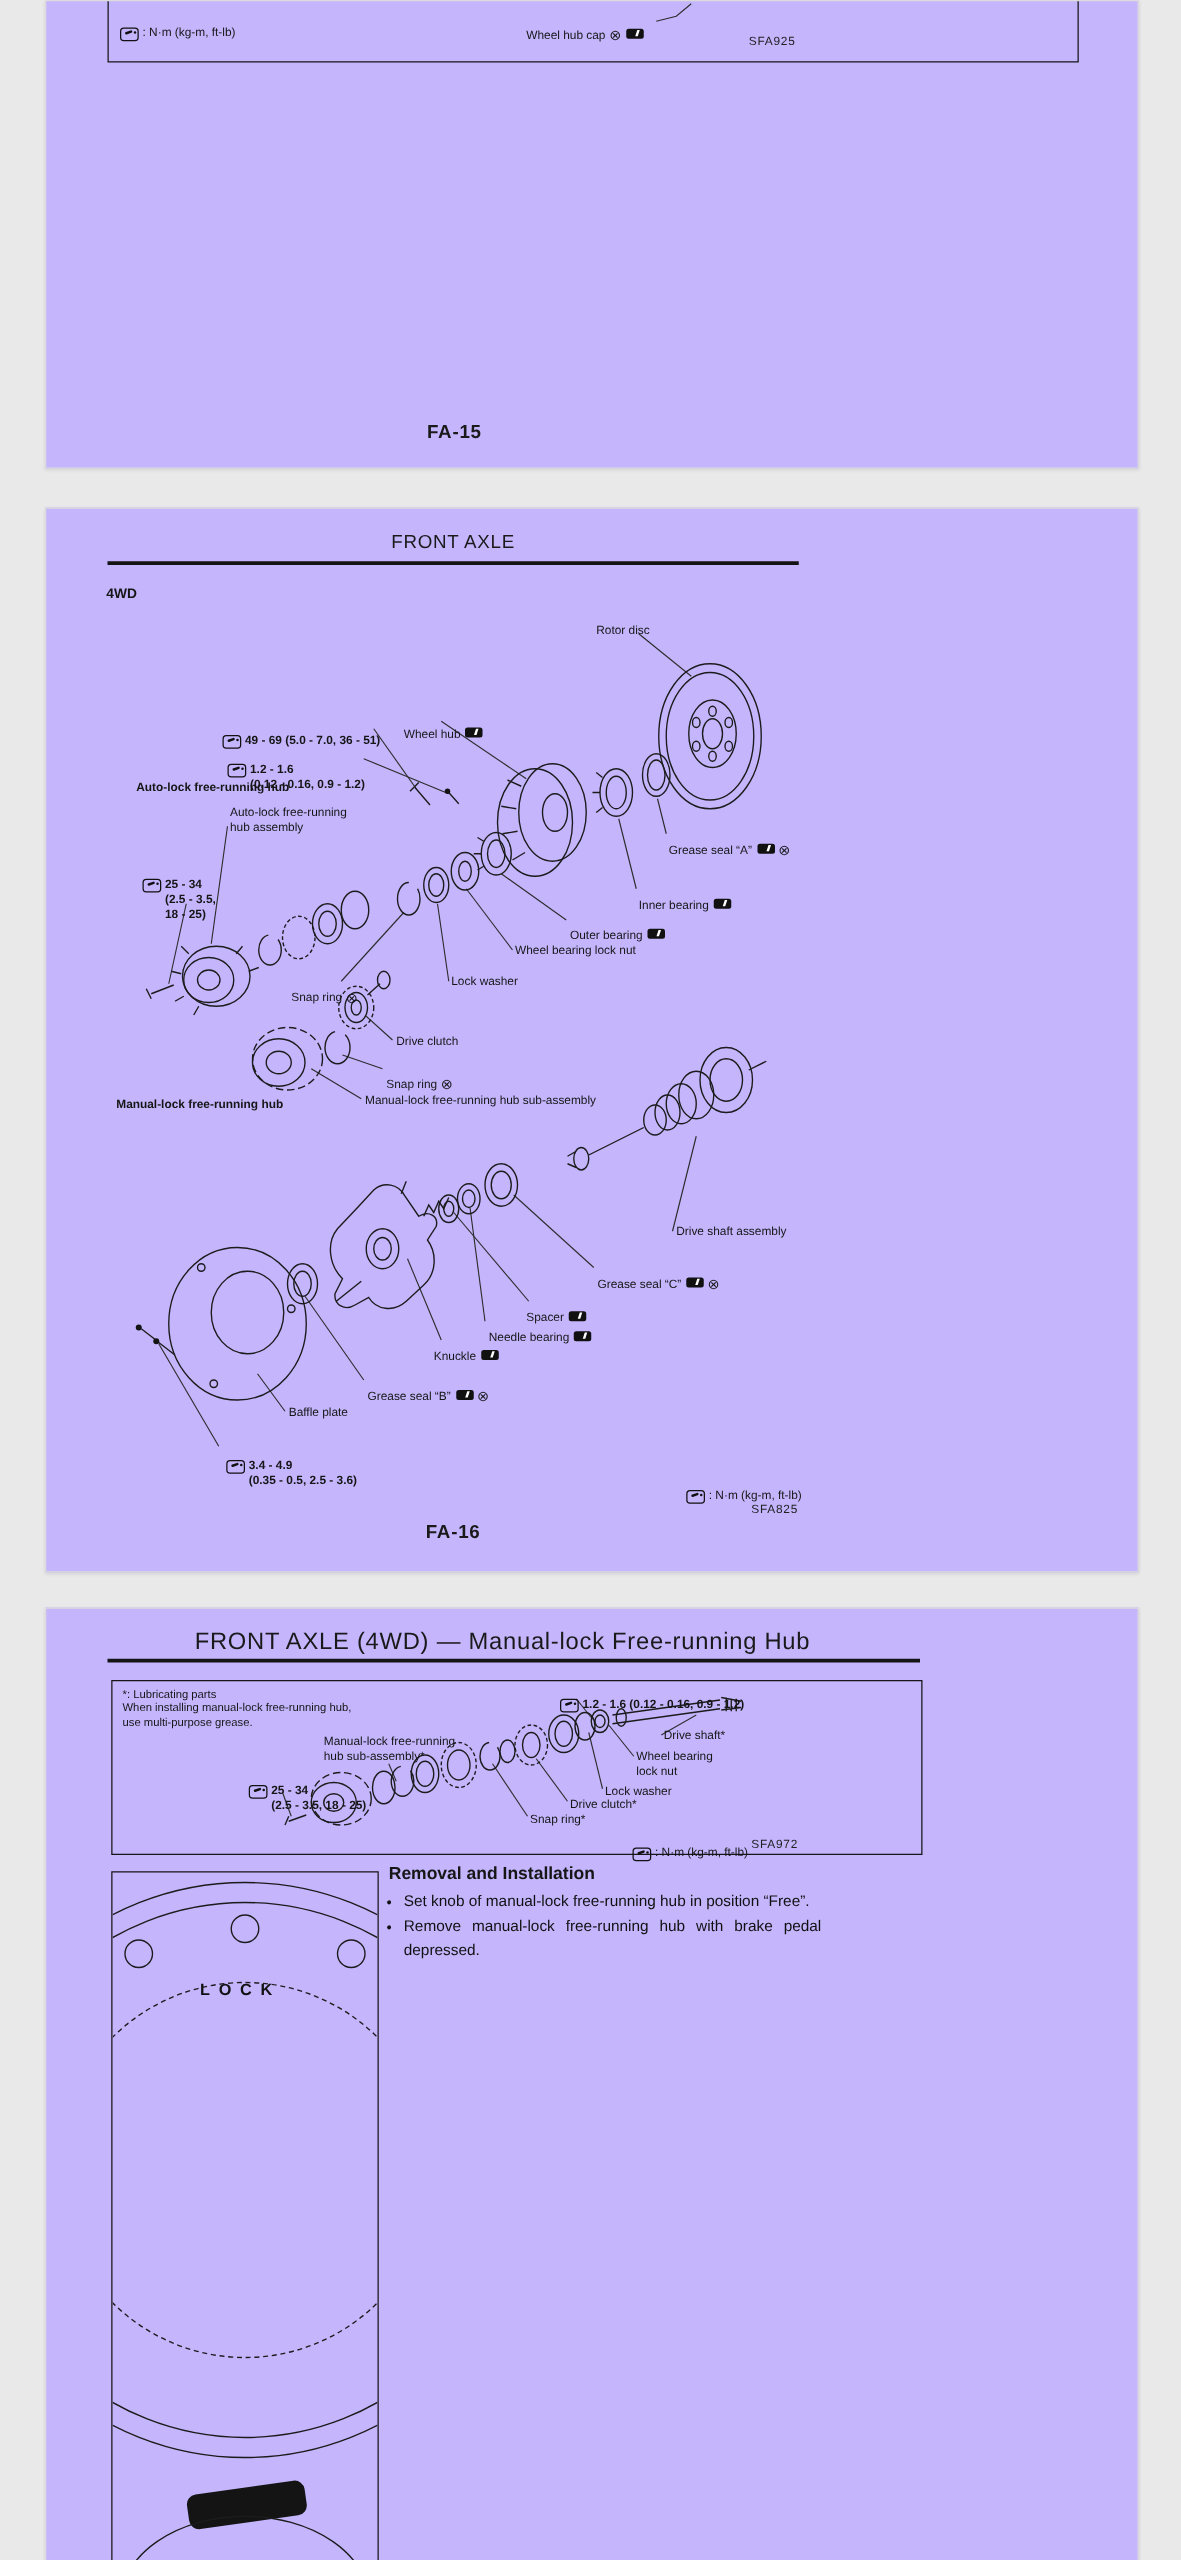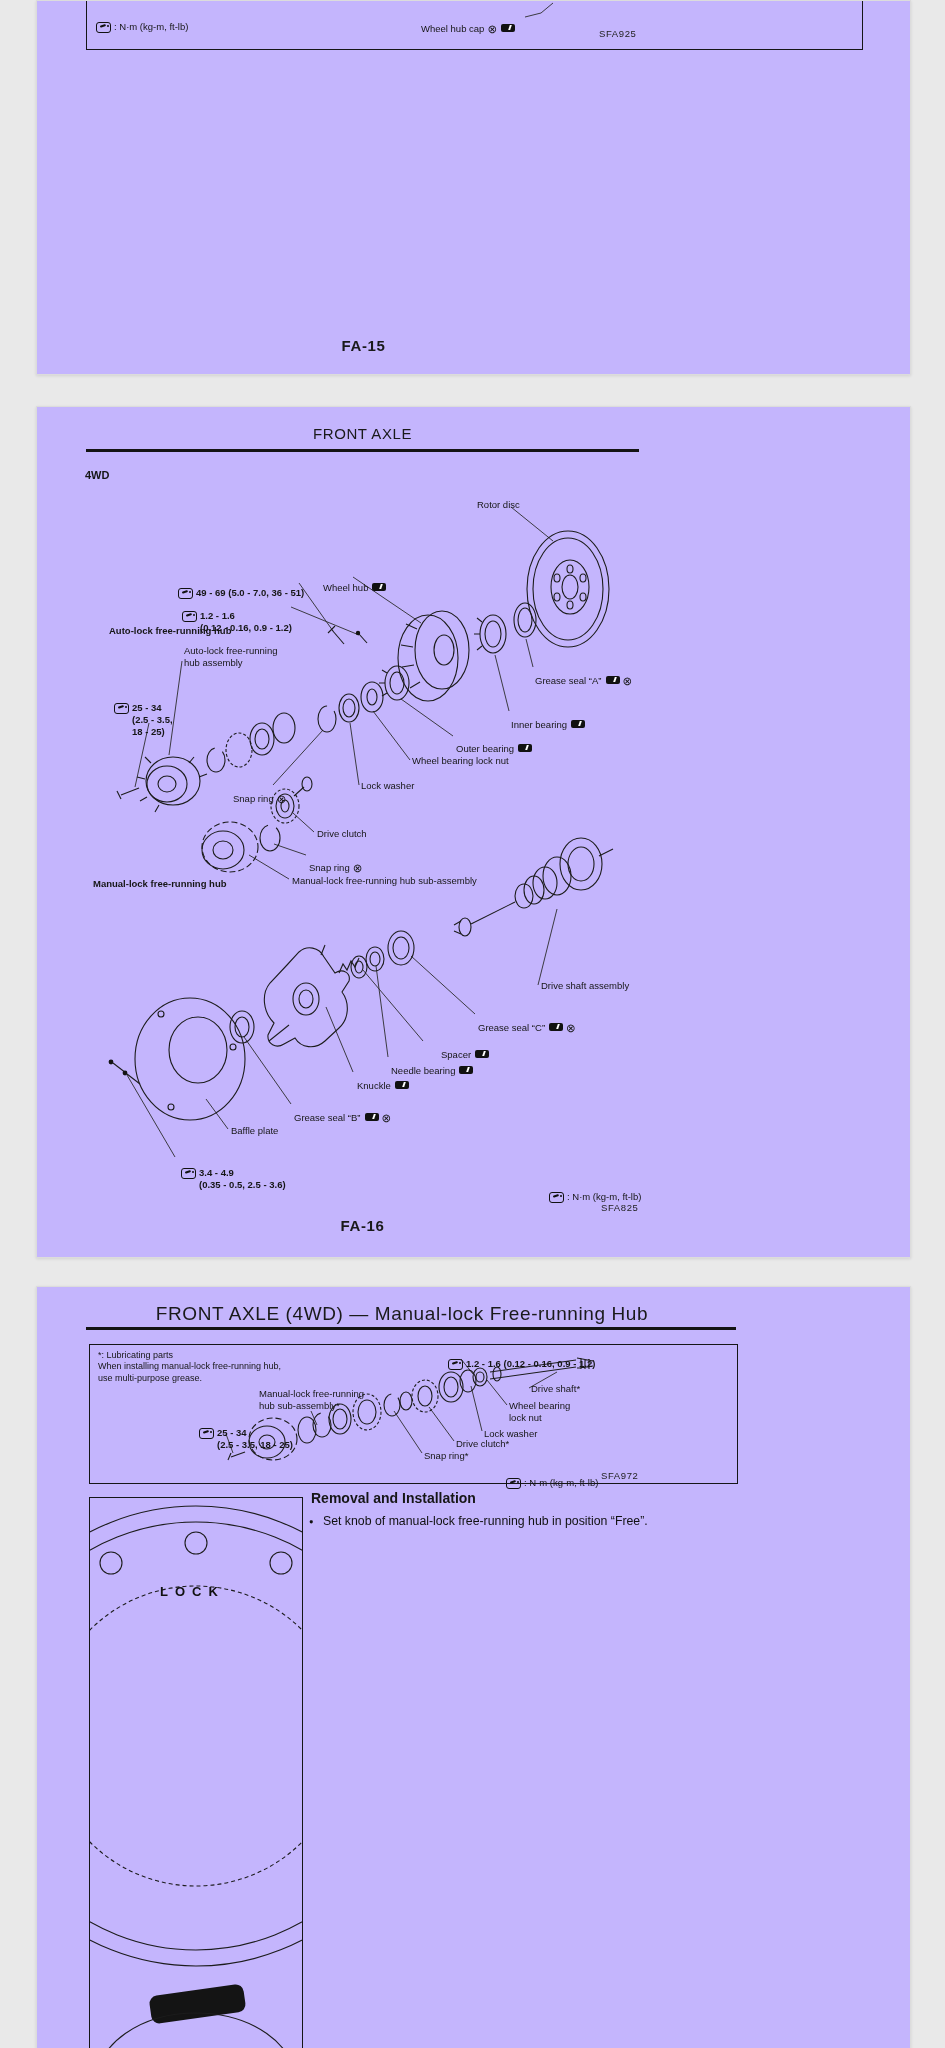--- a/index.html
+++ b/index.html
@@ -228,27 +228,27 @@
     <div class="lbl" style="left:280px;top:421px;">Drive clutch</div>
     <div class="lbl" style="left:272px;top:443px;">
       <span class="txt">Snap ring</span><span class="rx">⊗</span>
     </div>
     <div class="lbl b" style="left:56px;top:471px;">Manual-lock free-running hub</div>
     <div class="lbl" style="left:255px;top:468px;">Manual-lock free-running hub sub-assembly</div>
     <div class="lbl" style="left:504px;top:573px;">Drive shaft assembly</div>
     <div class="lbl" style="left:441px;top:603px;">
       <span class="txt">Grease seal “C”</span><span class="grease-tag"></span><span class="rx">⊗</span>
     </div>
-    <div class="lbl" style="left:404px;top:630px;text-decoration:underline;">
+    <div class="lbl" style="left:384px;top:630px;text-decoration:underline;">
       <span class="txt">Spacer</span><span class="grease-tag"></span>
     </div>
     <div class="lbl" style="left:354px;top:646px;">
       <span class="txt">Needle bearing</span><span class="grease-tag"></span>
     </div>
-    <div class="lbl" style="left:320px;top:661px;">
+    <div class="lbl" style="left:310px;top:661px;">
       <span class="txt">Knuckle</span><span class="grease-tag"></span>
     </div>
     <div class="lbl" style="left:257px;top:693px;">
       <span class="txt">Grease seal “B”</span><span class="grease-tag"></span><span class="rx">⊗</span>
     </div>
     <div class="lbl" style="left:194px;top:718px;">Baffle plate</div>
     <div class="lbl b" style="left:144px;top:748px;">
       <span class="torque-icon"></span><span class="txt">3.4 - 4.9
 (0.35 - 0.5, 2.5 - 3.6)</span>
     </div>
@@ -321,20 +321,21 @@
     <div class="lbl" style="left:447px;top:141px;">Lock washer</div>
     <div class="lbl" style="left:419px;top:151px;text-align:right;">Drive clutch*</div>
     <div class="lbl" style="left:387px;top:163px;">Snap ring*</div>
     <div class="lbl" style="left:469px;top:178px;">
       <span class="torque-icon"></span><span class="txt">: N·m (kg-m, ft-lb)</span>
     </div>
     <div class="code" style="left:564px;top:183px;">SFA972</div>
 
     <div class="lbl b" style="left:274px;top:203px;font-size:14px;">Removal and Installation</div>
     <div class="bullet" style="left:286px;top:225px;">Set knob of manual-lock free-running hub in position “Free”.</div>
+    <div class="bullet" style="left:286px;top:245px;width:334px;text-align:justify;">Remove manual-lock free-running hub with brake pedal depressed.</div>
 
     <div class="fig-box" style="left:52px;top:210px;width:212px;height:552px;overflow:hidden;">
       <svg width="212" height="550" viewBox="0 0 212 550" style="position:absolute;left:0;top:0;">
         <circle class="pt" cx="106" cy="238" r="230"></circle>
         <circle class="pt" cx="106" cy="238" r="214"></circle>
         <circle class="pt" cx="106" cy="238" r="150" stroke-dasharray="4 3"></circle>
         <circle class="pt" cx="106" cy="45" r="11"></circle>
         <circle class="pt" cx="191" cy="65" r="11"></circle>
         <circle class="pt" cx="21" cy="65" r="11"></circle>
         <circle class="pt" cx="258" cy="119" r="11"></circle>

